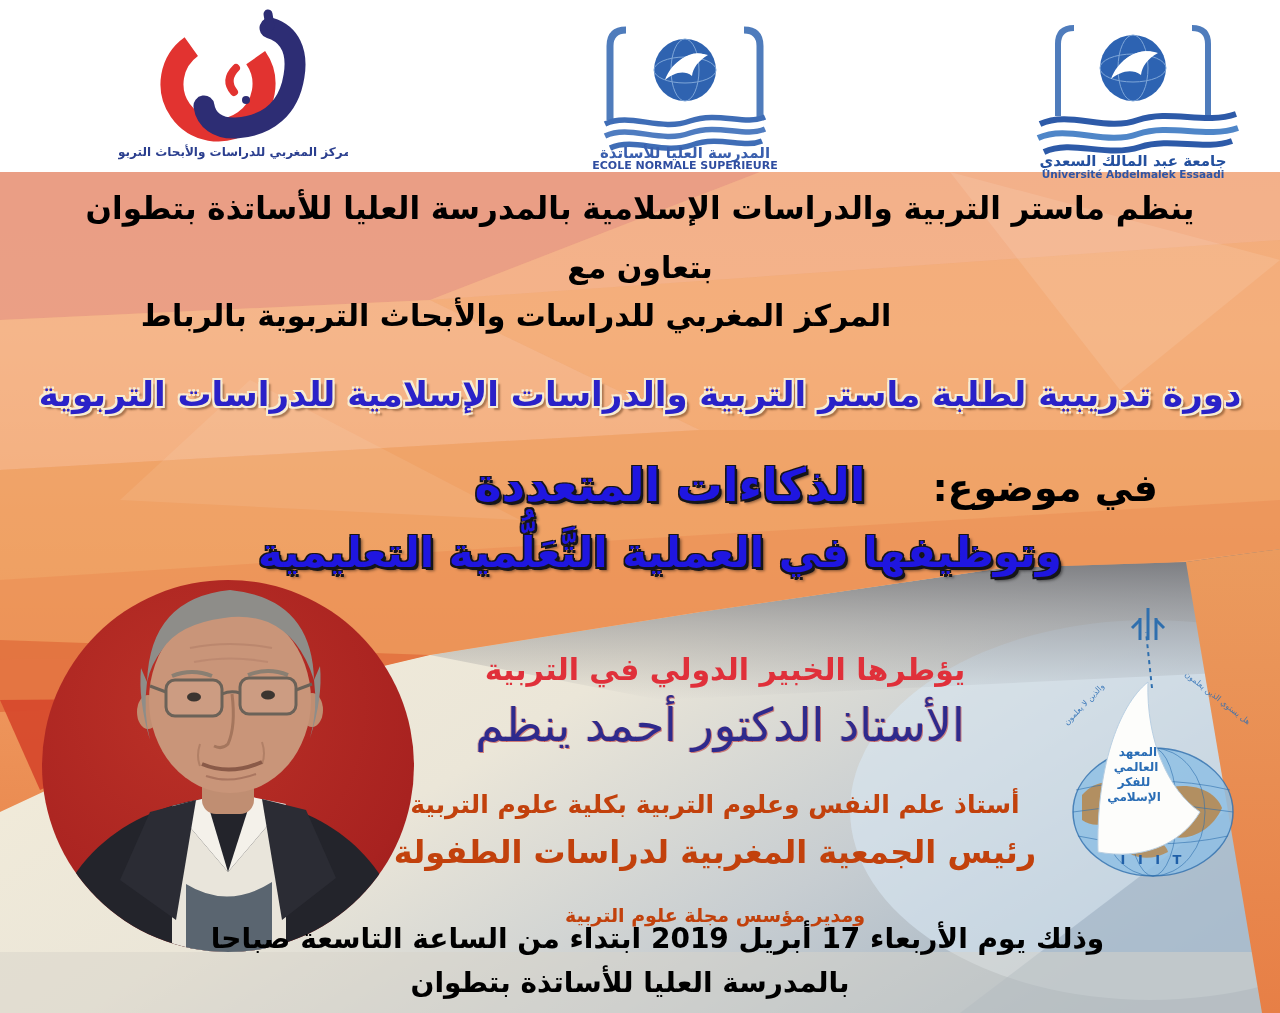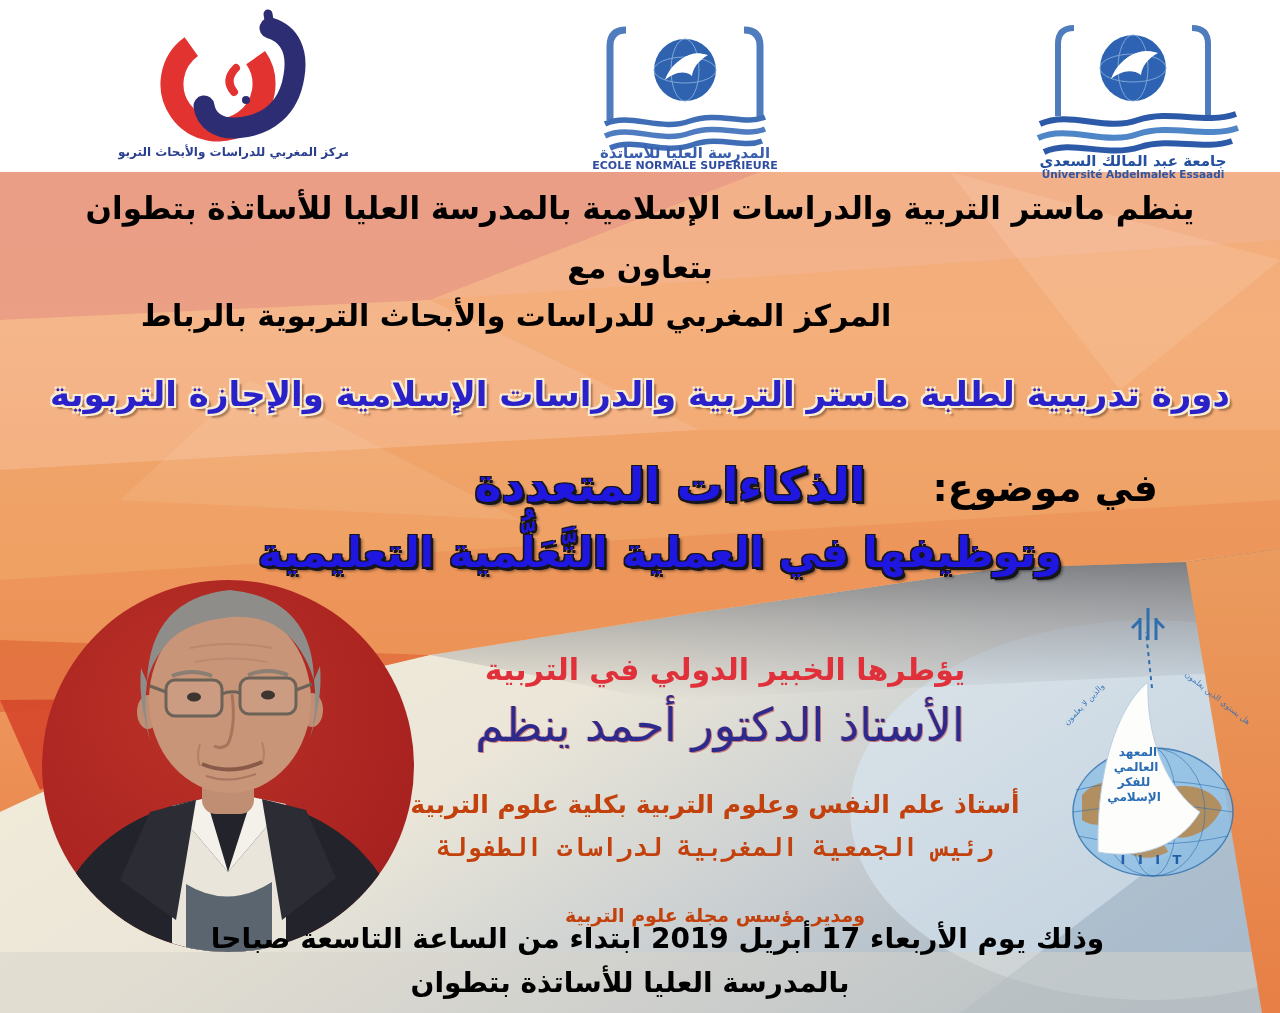--- a/index.html
+++ b/index.html
@@ -213,35 +213,35 @@
       <text x="123" y="170" text-anchor="middle" font-size="10.5" font-weight="bold" fill="#2f55a5">Université Abdelmalek Essaadi</text>
     </svg>
   </div>
 
   <div class="txt black-line" style="left:0;top:190px;width:1280px;font-size:31px;">ينظم ماستر التربية والدراسات الإسلامية بالمدرسة العليا للأساتذة بتطوان</div>
 
   <div class="txt black-line" style="left:0;top:250px;width:1280px;font-size:30px;">بتعاون مع</div>
 
   <div class="txt black-line" style="left:0;top:298px;width:1032px;font-size:30px;">المركز المغربي للدراسات والأبحاث التربوية بالرباط</div>
 
-  <div class="txt course-line" style="left:0;top:374px;width:1280px;font-size:34px;">دورة تدريبية لطلبة ماستر التربية والدراسات الإسلامية والإجازة التربوية</div>
+  <div class="txt course-line" style="left:0;top:374px;width:1280px;font-size:34px;">دورة تدريبية لطلبة ماستر التربية والدراسات الإسلامية للدراسات التربوية</div>
 
   <div class="txt black-line" style="right:122px;top:466px;font-size:38px;">في موضوع:</div>
 
   <div class="txt title-line" style="left:60px;top:458px;width:1220px;font-size:46px;">الذكاءات المتعددة</div>
 
   <div class="txt title-line" style="left:20px;top:528px;width:1280px;font-size:42px;">وتوظيفها في العملية التَّعَلُّمية التعليمية</div>
 
   <div class="txt lead-red" style="left:170px;top:652px;width:1110px;font-size:30px;">يؤطرها الخبير الدولي في التربية</div>
 
   <div class="txt name-line" style="left:160px;top:698px;width:1120px;font-size:46px;">الأستاذ الدكتور أحمد ينظم</div>
 
   <div class="txt bio-line" style="left:150px;top:790px;width:1130px;font-size:25px;">أستاذ علم النفس وعلوم التربية بكلية علوم التربية</div>
 
-  <div class="txt bio-line" style="left:150px;top:833px;width:1130px;font-size:25px;font-family:Liberation Mono, monospace;">رئيس الجمعية المغربية لدراسات الطفولة</div>
+  <div class="txt bio-line" style="left:150px;top:833px;width:1130px;font-size:32px;">رئيس الجمعية المغربية لدراسات الطفولة</div>
 
   <div class="txt bio-line" style="left:150px;top:904px;width:1130px;font-size:19px;">ومدير مؤسس مجلة علوم التربية</div>
 
   <div class="txt black-line" style="left:35px;top:922px;width:1245px;font-size:28px;">وذلك يوم الأربعاء 17 أبريل 2019  ابتداء من الساعة التاسعة صباحا</div>
 
   <div class="txt black-line" style="left:0;top:966px;width:1260px;font-size:28px;">بالمدرسة العليا للأساتذة بتطوان</div>
 
 </div>
 
 </body></html>

